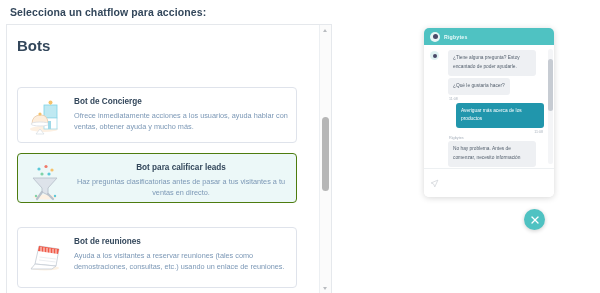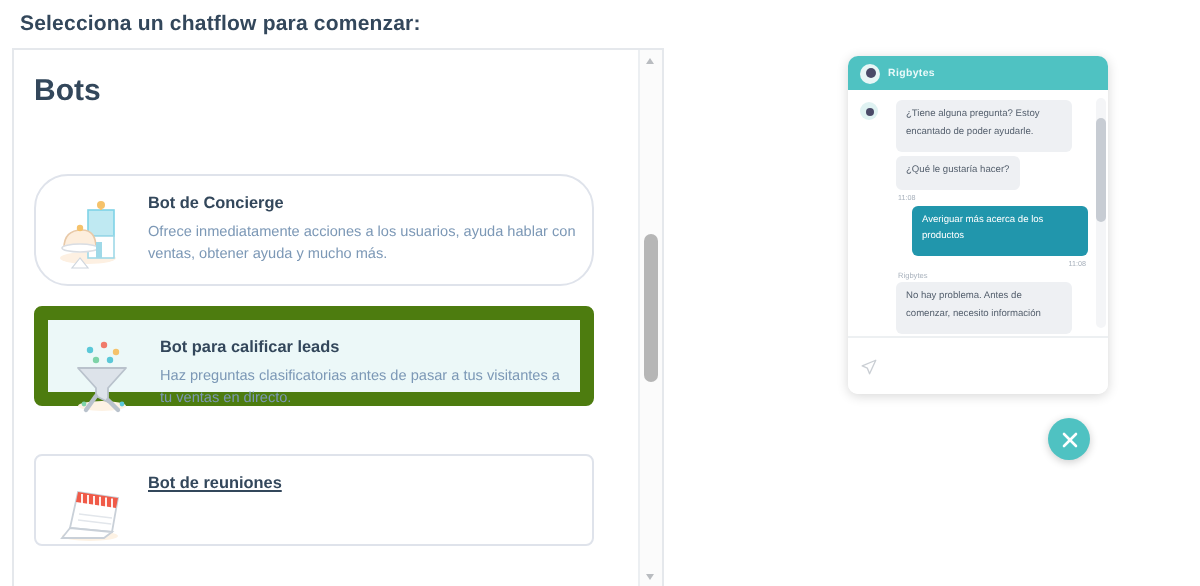--- a/index.html
+++ b/index.html
@@ -41,40 +41,41 @@
     background:#fff;
     border:1px solid #dfe3eb;
     border-radius:4px;
     box-sizing:border-box;
     padding:8px 8px 8px 8px;
     display:flex;
     align-items:flex-start;
     gap:8px;
   }
   .bot-card.selected{
-    border:7px solid #4d7c0f;
+    border:1px solid #4d7c0f;
     background:#ecf8f8;
+    text-align:center;
   }
 
   .bot-icon{
     width:40px;height:40px;flex:0 0 40px;
     display:flex;align-items:center;justify-content:center;
   }
   .bot-text{flex:1 1 auto;padding-top:1px;}
   .bot-name{
     font-size:8.2px;font-weight:bold;color:#33475b;
     margin:0 0 3px 0;line-height:1.2;
   }
   .bot-desc{
     font-size:7.3px;color:#7c98b6;line-height:1.55;margin:0;
   }
 
-  #card-0{top:62px;height:56px;border-radius:17px;}
+  #card-0{top:62px;height:56px;}
   #card-1{top:128px;height:50px;}
-  #card-2{top:202px;height:46px;text-decoration:underline;}
+  #card-2{top:202px;height:61px;}
 
   
   #bots-scrollbar{
     position:absolute;right:0;top:0;width:11px;height:269px;
     background:#fbfbfb;border-left:1px solid #eceff2;
   }
   #bots-scrollbar-thumb{
     position:absolute;left:2px;top:92px;width:7px;height:74px;
     background:#b6b6b6;border-radius:4px;
   }
@@ -188,21 +189,21 @@
     width:21px;height:21px;border-radius:50%;
     background:#4fc2c2;
     display:flex;align-items:center;justify-content:center;
     box-shadow:0 1px 4px rgba(0,0,0,.2);
     cursor:pointer;
   }
 </style>
 </head>
 <body>
 
-<div id="page-title">Selecciona un chatflow para comenzar:</div>
+<div id="page-title">Selecciona un chatflow para acciones:</div>
 
 <div id="bots-panel">
 
   <div id="bots-scroll-area">
     <div id="bots-heading">Bots</div>
 
     <div class="bot-card" id="card-0">
       <div class="bot-icon">
         <svg width="40" height="40" viewBox="0 0 40 40">
           <ellipse cx="18" cy="33" rx="14" ry="3" fill="#fdf0e2"></ellipse>
@@ -261,20 +262,21 @@
           </g>
           <g stroke="#e2e6eb" stroke-width="0.7">
             <line x1="13.5" y1="21" x2="30" y2="23"></line>
             <line x1="13" y1="24" x2="29.6" y2="26"></line>
           </g>
           <path d="M9 28 L5 33 L26 33 L30 30 Z" fill="#ffffff" stroke="#c9d0d8" stroke-width="0.9"></path>
         </svg>
       </div>
       <div class="bot-text">
         <p class="bot-name">Bot de reuniones</p>
+        <p class="bot-desc">Ayuda a los visitantes a reservar reuniones (tales como demostraciones, consultas, etc.) usando un enlace de reuniones.</p>
       </div>
     </div>
 
   </div>
 
   <div id="bots-scrollbar">
     <div class="sb-arrow" id="sb-arrow-up"></div>
     <div id="bots-scrollbar-thumb"></div>
     <div class="sb-arrow" id="sb-arrow-down"></div>
   </div>

